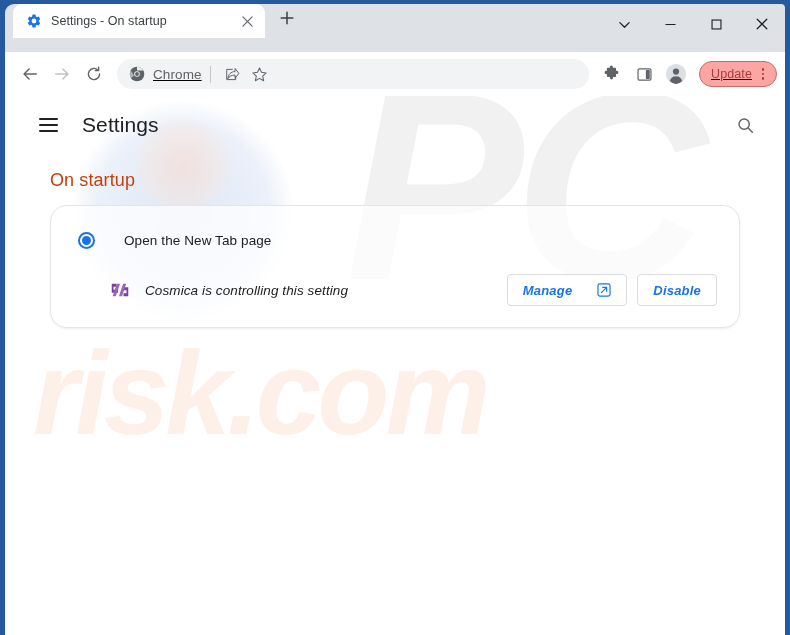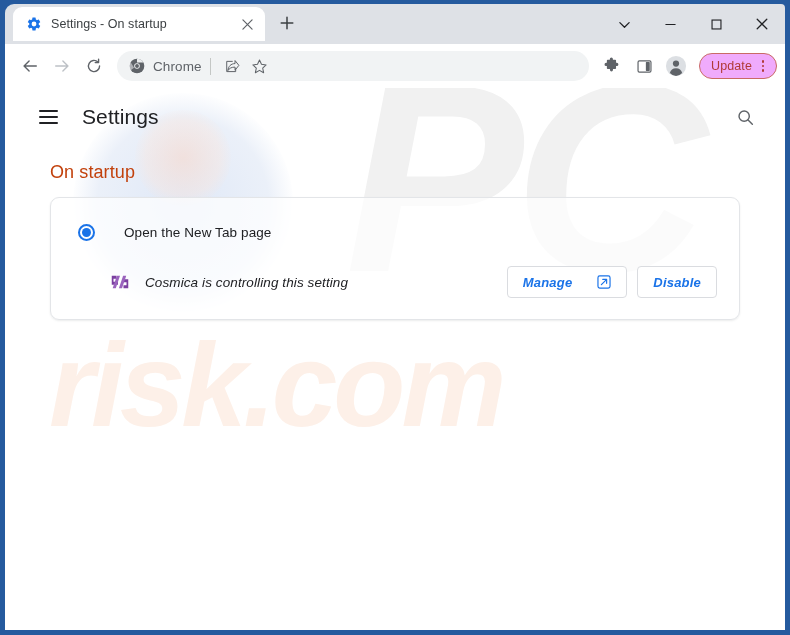--- a/index.html
+++ b/index.html
@@ -18,26 +18,26 @@
     width: 790px;
     height: 635px;
     background: #255a9e;
     padding: 4px 5px 5px 5px;
     overflow: hidden;
   }
 
   
   #tab-strip {
     position: relative;
-    height: 40px;
+    height: 48px;
     background: #dee1e6;
     border-top-left-radius: 9px;
     border-top-right-radius: 4px;
     display: flex;
-    align-items: center;
+    align-items: flex-start;
     padding-left: 8px;
   }
 
   .tab {
     position: relative;
     display: flex;
     align-items: center;
     height: 34px;
     width: 252px;
     background: #ffffff;
@@ -90,20 +90,21 @@
   }
 
   
   #toolbar {
     height: 44px;
     background: #ffffff;
     display: flex;
     align-items: center;
     padding: 0 8px 0 10px;
     gap: 2px;
+    text-decoration: underline;
   }
 
   .tb-icon {
     width: 30px; height: 30px;
     flex: 0 0 30px;
     display: flex; align-items: center; justify-content: center;
     border-radius: 50%;
     color: #5f6368;
   }
   .tb-icon.disabled { color: #bdc1c6; }
@@ -149,21 +150,21 @@
   .omni-url .bold { color: #202124; font-weight: bold; }
 
   .omni-trailing { display: flex; align-items: center; gap: 2px; flex: 0 0 auto; }
   .omni-trailing .tb-icon { width: 26px; height: 26px; flex: 0 0 26px; }
 
   #update-pill {
     display: flex;
     align-items: center;
     height: 26px;
     border: 1px solid #c96a66;
-    background: #f0abfc;
+    background: #fca5a5;
     border-radius: 14px;
     padding: 0 4px 0 11px;
     gap: 2px;
     margin-left: 6px;
     flex: 0 0 auto;
   }
   #update-pill .label {
     font-size: 12.5px;
     color: #b03a36;
     white-space: nowrap;
@@ -214,21 +215,21 @@
     font-size: 268px;
     font-weight: bold;
     font-style: italic;
     color: #f1f1f1;
     letter-spacing: -10px;
     line-height: 1;
     font-family: "Liberation Sans", sans-serif;
   }
   #wm-risk {
     position: absolute;
-    left: 44px; top: 238px;
+    left: 28px; top: 238px;
     font-size: 118px;
     font-weight: bold;
     font-style: italic;
     color: #fdf0e8;
     letter-spacing: -4px;
     line-height: 1;
     font-family: "Liberation Sans", sans-serif;
     white-space: nowrap;
   }
 
@@ -273,21 +274,21 @@
     color: #c2410c;
     letter-spacing: .1px;
   }
 
   #settings-card {
     position: relative;
     z-index: 2;
     margin: 14px 45px 0 45px;
     background: rgba(255,255,255,0.72);
     border: 1px solid #e3e5e8;
-    border-radius: 9px;
+    border-radius: 17px;
     box-shadow: 0 1px 2px rgba(60,64,67,.10);
     padding: 10px 0 12px 0;
   }
 
   .opt-row {
     display: flex;
     align-items: center;
     min-height: 49px;
     padding: 0 24px 0 22px;
   }

